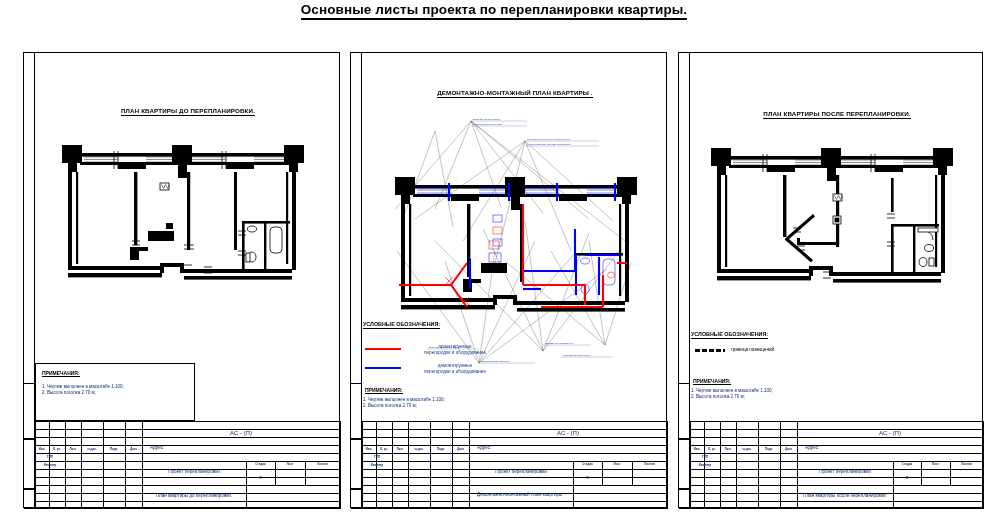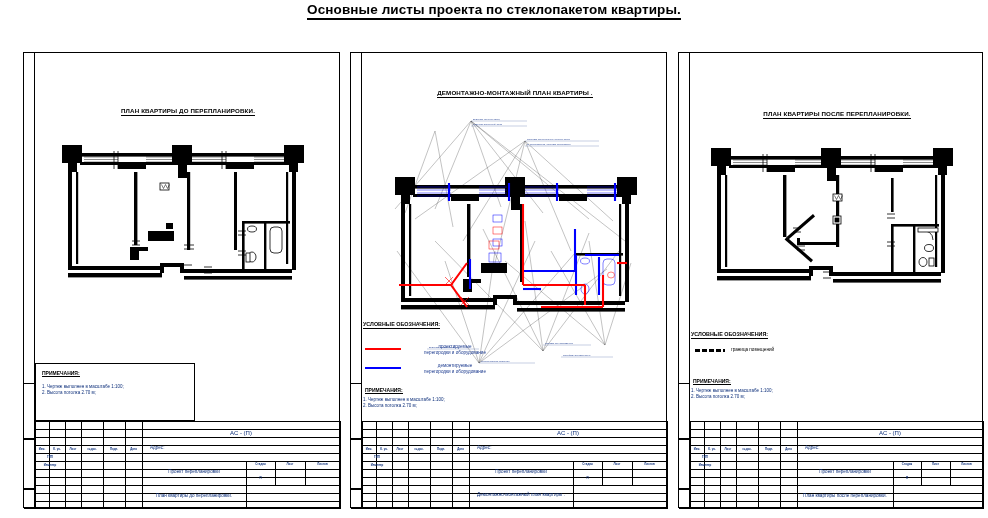--- a/index.html
+++ b/index.html
@@ -57,21 +57,21 @@
   .redt{stroke:#ff0000;fill:none;stroke-width:.5;}
   .blue{stroke:#0000ff;fill:none;stroke-width:2.1;}
   .bluet{stroke:#0000ff;fill:none;stroke-width:.5;}
   .lead{stroke:#333;fill:none;stroke-width:.3;}
   .anno{font-size:2.2px;fill:#1b3a8f;}
   .anno-line{stroke:#1b3a8f;stroke-width:.25;}
 </style>
 </head>
 <body>
 
-<div id="page-title"><span>Основные листы проекта по стеклопакетом квартиры.</span></div>
+<div id="page-title"><span>Основные листы проекта по перепланировки квартиры.</span></div>
 
 <div class="sheet" style="left:23px;top:52px;width:317px;height:456px;">
   <div class="sheet-inner">
 
     <div class="side-stamp">
       <div class="side-cell" style="top:330px;height:56px;">
           <i>Взам. инв. №</i>
         </div>
       <div class="side-cell" style="top:386px;height:50px;">
           <i>Подп. и дата</i>

